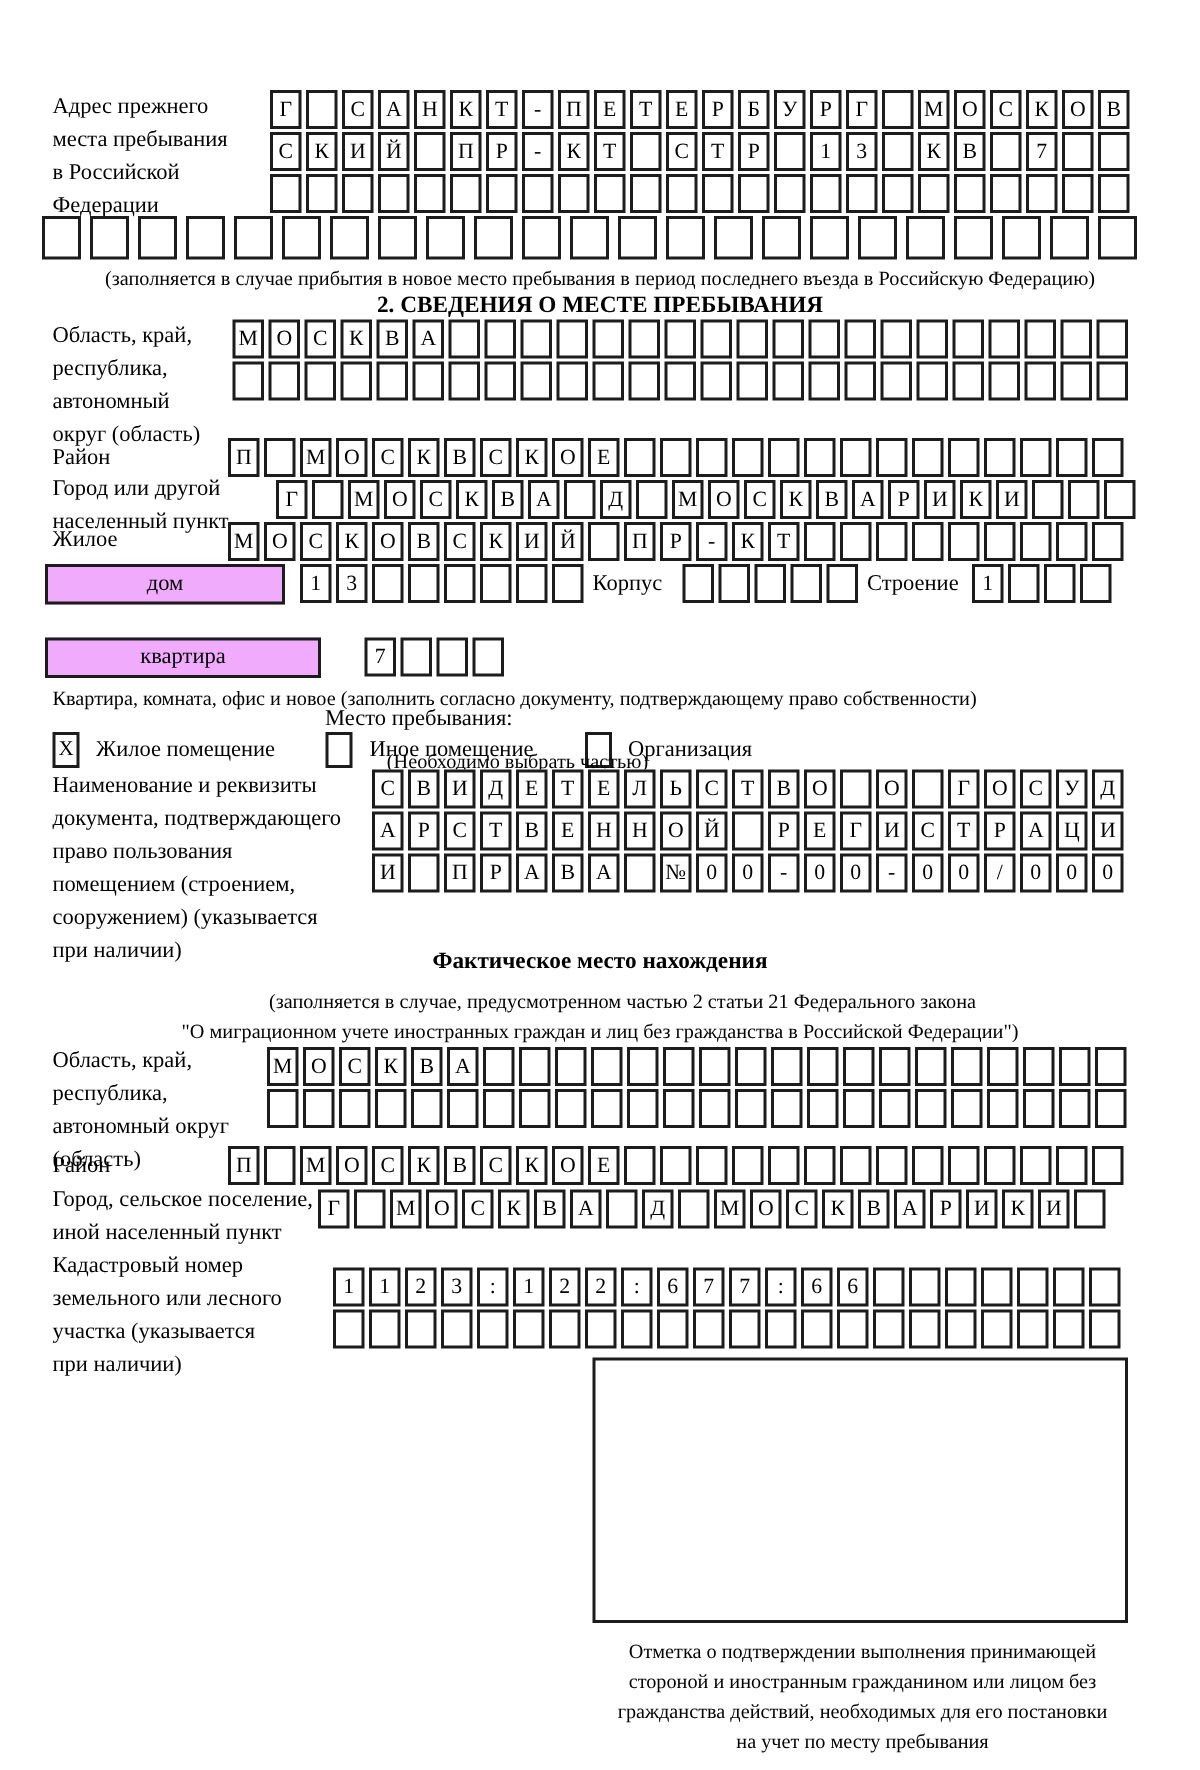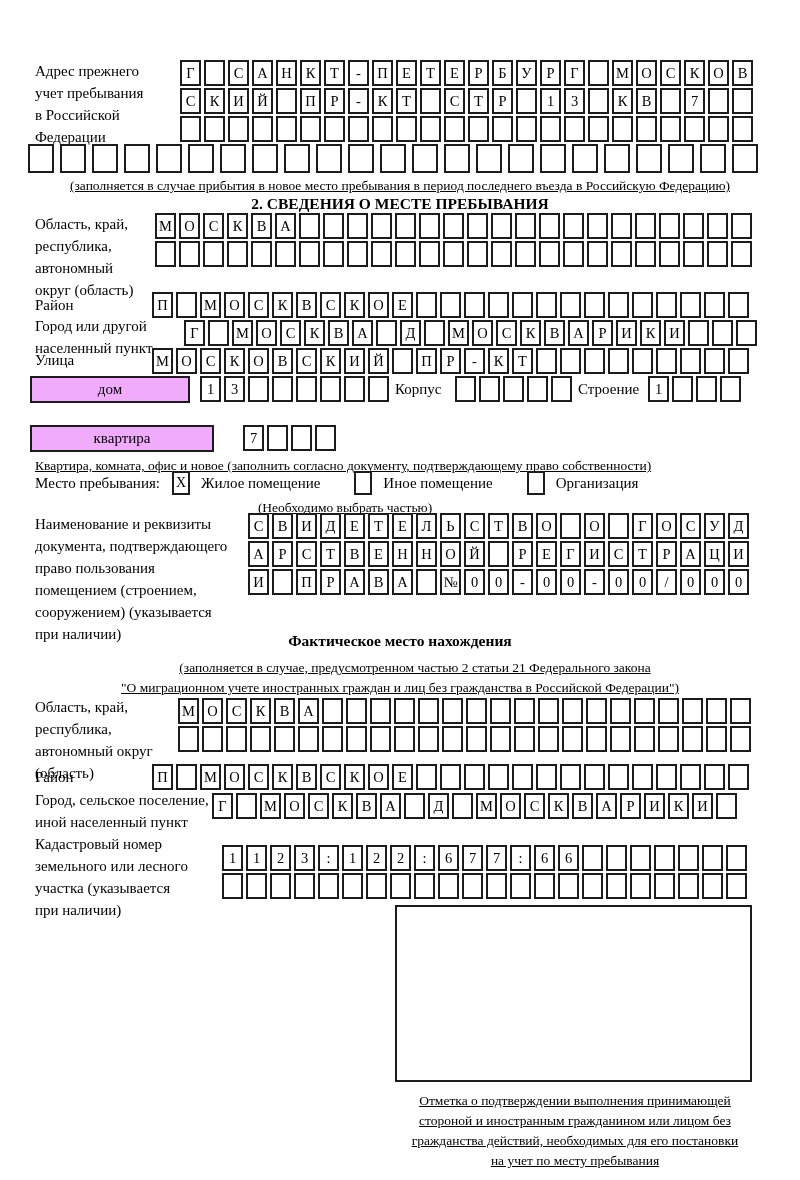--- a/index.html
+++ b/index.html
@@ -15,21 +15,20 @@
   .abs { position: absolute; }
   .label {
     font-size: 15px;
     line-height: 22px;
     white-space: pre-line;
   }
   .note {
     font-size: 13.5px;
     line-height: 19px;
     white-space: pre-line;
-    text-decoration: underline;
   }
   .center { text-align: center; }
   .right  { text-align: right; }
   .title {
     font-size: 15.5px;
     font-weight: bold;
     text-align: center;
     white-space: pre-line;
   }
   .cellrow { display: flex; }
@@ -72,21 +71,21 @@
     background: #fff;
   }
 </style>
 </head>
 <body>
 
 <div class="page">
 
 
   <div class="abs label" style="left:35px; top:60px; width:150px;">Адрес прежнего
-учет пребывания
+места пребывания
 в Российской
 Федерации</div>
   <div class="abs cellrow" style="left:180px; top:60px;">
       <div class="cell">Г</div>
       <div class="cell"></div>
       <div class="cell">С</div>
       <div class="cell">А</div>
       <div class="cell">Н</div>
       <div class="cell">К</div>
       <div class="cell">Т</div>
@@ -299,21 +298,21 @@
       <div class="cell">А</div>
       <div class="cell">Р</div>
       <div class="cell">И</div>
       <div class="cell">К</div>
       <div class="cell">И</div>
       <div class="cell"></div>
       <div class="cell"></div>
       <div class="cell"></div>
     </div>
 
-  <div class="abs label" style="left:35px; top:349px; width:120px;">Улица</div>
+  <div class="abs label" style="left:35px; top:349px; width:120px;">Жилое</div>
   <div class="abs cellrow" style="left:152px; top:348px;">
       <div class="cell">М</div>
       <div class="cell">О</div>
       <div class="cell">С</div>
       <div class="cell">К</div>
       <div class="cell">О</div>
       <div class="cell">В</div>
       <div class="cell">С</div>
       <div class="cell">К</div>
       <div class="cell">И</div>
@@ -364,21 +363,21 @@
 
   <div class="abs widebox" style="left:30px; top:425px; width:184px;">квартира</div>
   <div class="abs cellrow" style="left:243px; top:425px;">
       <div class="cell">7</div>
       <div class="cell"></div>
       <div class="cell"></div>
       <div class="cell"></div>
     </div>
   <div class="abs note" style="left:35px; top:456px; width:740px;">Квартира, комната, офис и новое (заполнить согласно документу, подтверждающему право собственности)</div>
 
-  <div class="abs optrow" style="left:35px; top:471px;">
+  <div class="abs optrow" style="left:35px; top:471px;flex-direction:column;">
     <span class="lead">Место пребывания:</span>
     <span id="stay-options" style="display: inline-flex; align-items: center;">
         <span class="chkbox">X</span>
         <span class="chklabel">Жилое помещение</span>
         <span class="chkbox"></span>
         <span class="chklabel">Иное помещение</span>
         <span class="chkbox"></span>
         <span class="chklabel">Организация</span>
       </span>
   </div>

